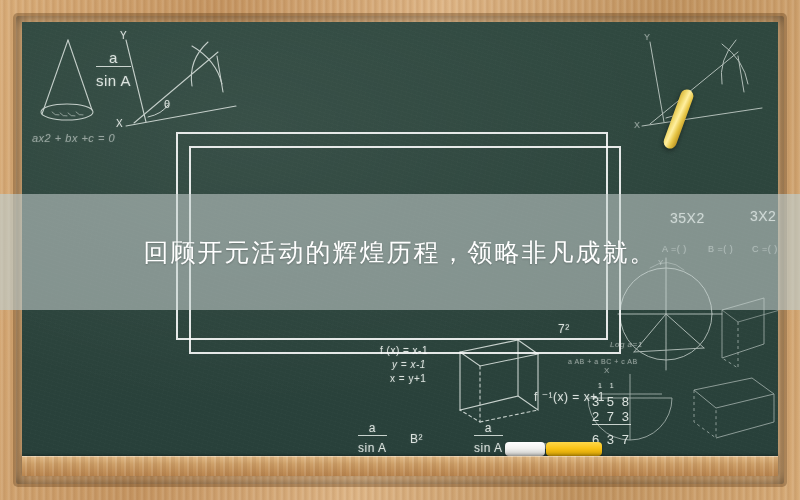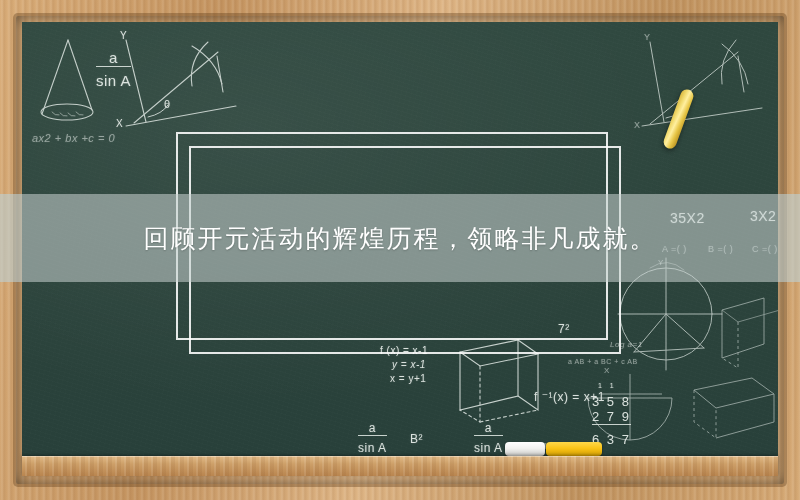--- a/index.html
+++ b/index.html
@@ -60,21 +60,21 @@
   .chalk .frac .num{display:block;}
   .chalk .frac .den{display:block;border-top:1.5px solid rgba(233,239,235,.9);padding-top:6px;}
 
   
   .rect{position:absolute;border:2px solid rgba(255,255,255,.88);box-sizing:border-box;}
   .rect-outer{left:154px;top:110px;width:432px;height:208px;}
   .rect-inner{left:167px;top:124px;width:432px;height:208px;}
 
   
   .band{
-    position:absolute;left:0;right:0;top:194px;height:88px;
+    position:absolute;left:0;right:0;top:194px;height:116px;
     background:rgba(196,210,206,.56);
     display:flex;align-items:center;justify-content:center;
     backdrop-filter:saturate(.7);
   }
   .band-text{
     color:#ffffff;
     font-size:25px;
     letter-spacing:2px;
     font-weight:400;
     text-shadow:0 1px 2px rgba(0,0,0,.22);
@@ -241,21 +241,21 @@
           <span class="num">a</span>
           <span class="den">sin A</span>
         </span>
       </div>
 
       <div class="lbl" style="left:512px;top:368px;font-size:12px;">f ⁻¹(x) = x+1</div>
       <div class="lbl faint" style="left:508px;top:418px;font-size:8px;">alog (bc)</div>
       <div class="lbl" style="left:576px;top:360px;font-size:7px;letter-spacing:3px;">1 1</div>
       <div style="position:absolute;left:570px;top:372px;font-size:13px;line-height:15px;letter-spacing:2px;color:#e9efeb;opacity:.92;">
         <span style="display:block;">3 5 8</span>
-        <span style="display:block;">2 7 9</span>
+        <span style="display:block;">2 7 3</span>
         <span style="display:block;border-top:1.3px solid rgba(233,239,235,.9);padding-top:7px;">6 3 7</span>
       </div>
 
     </div>
 
     <div class="rect rect-outer"></div>
     <div class="rect rect-inner"></div>
   </div>
 
   <div class="band">

